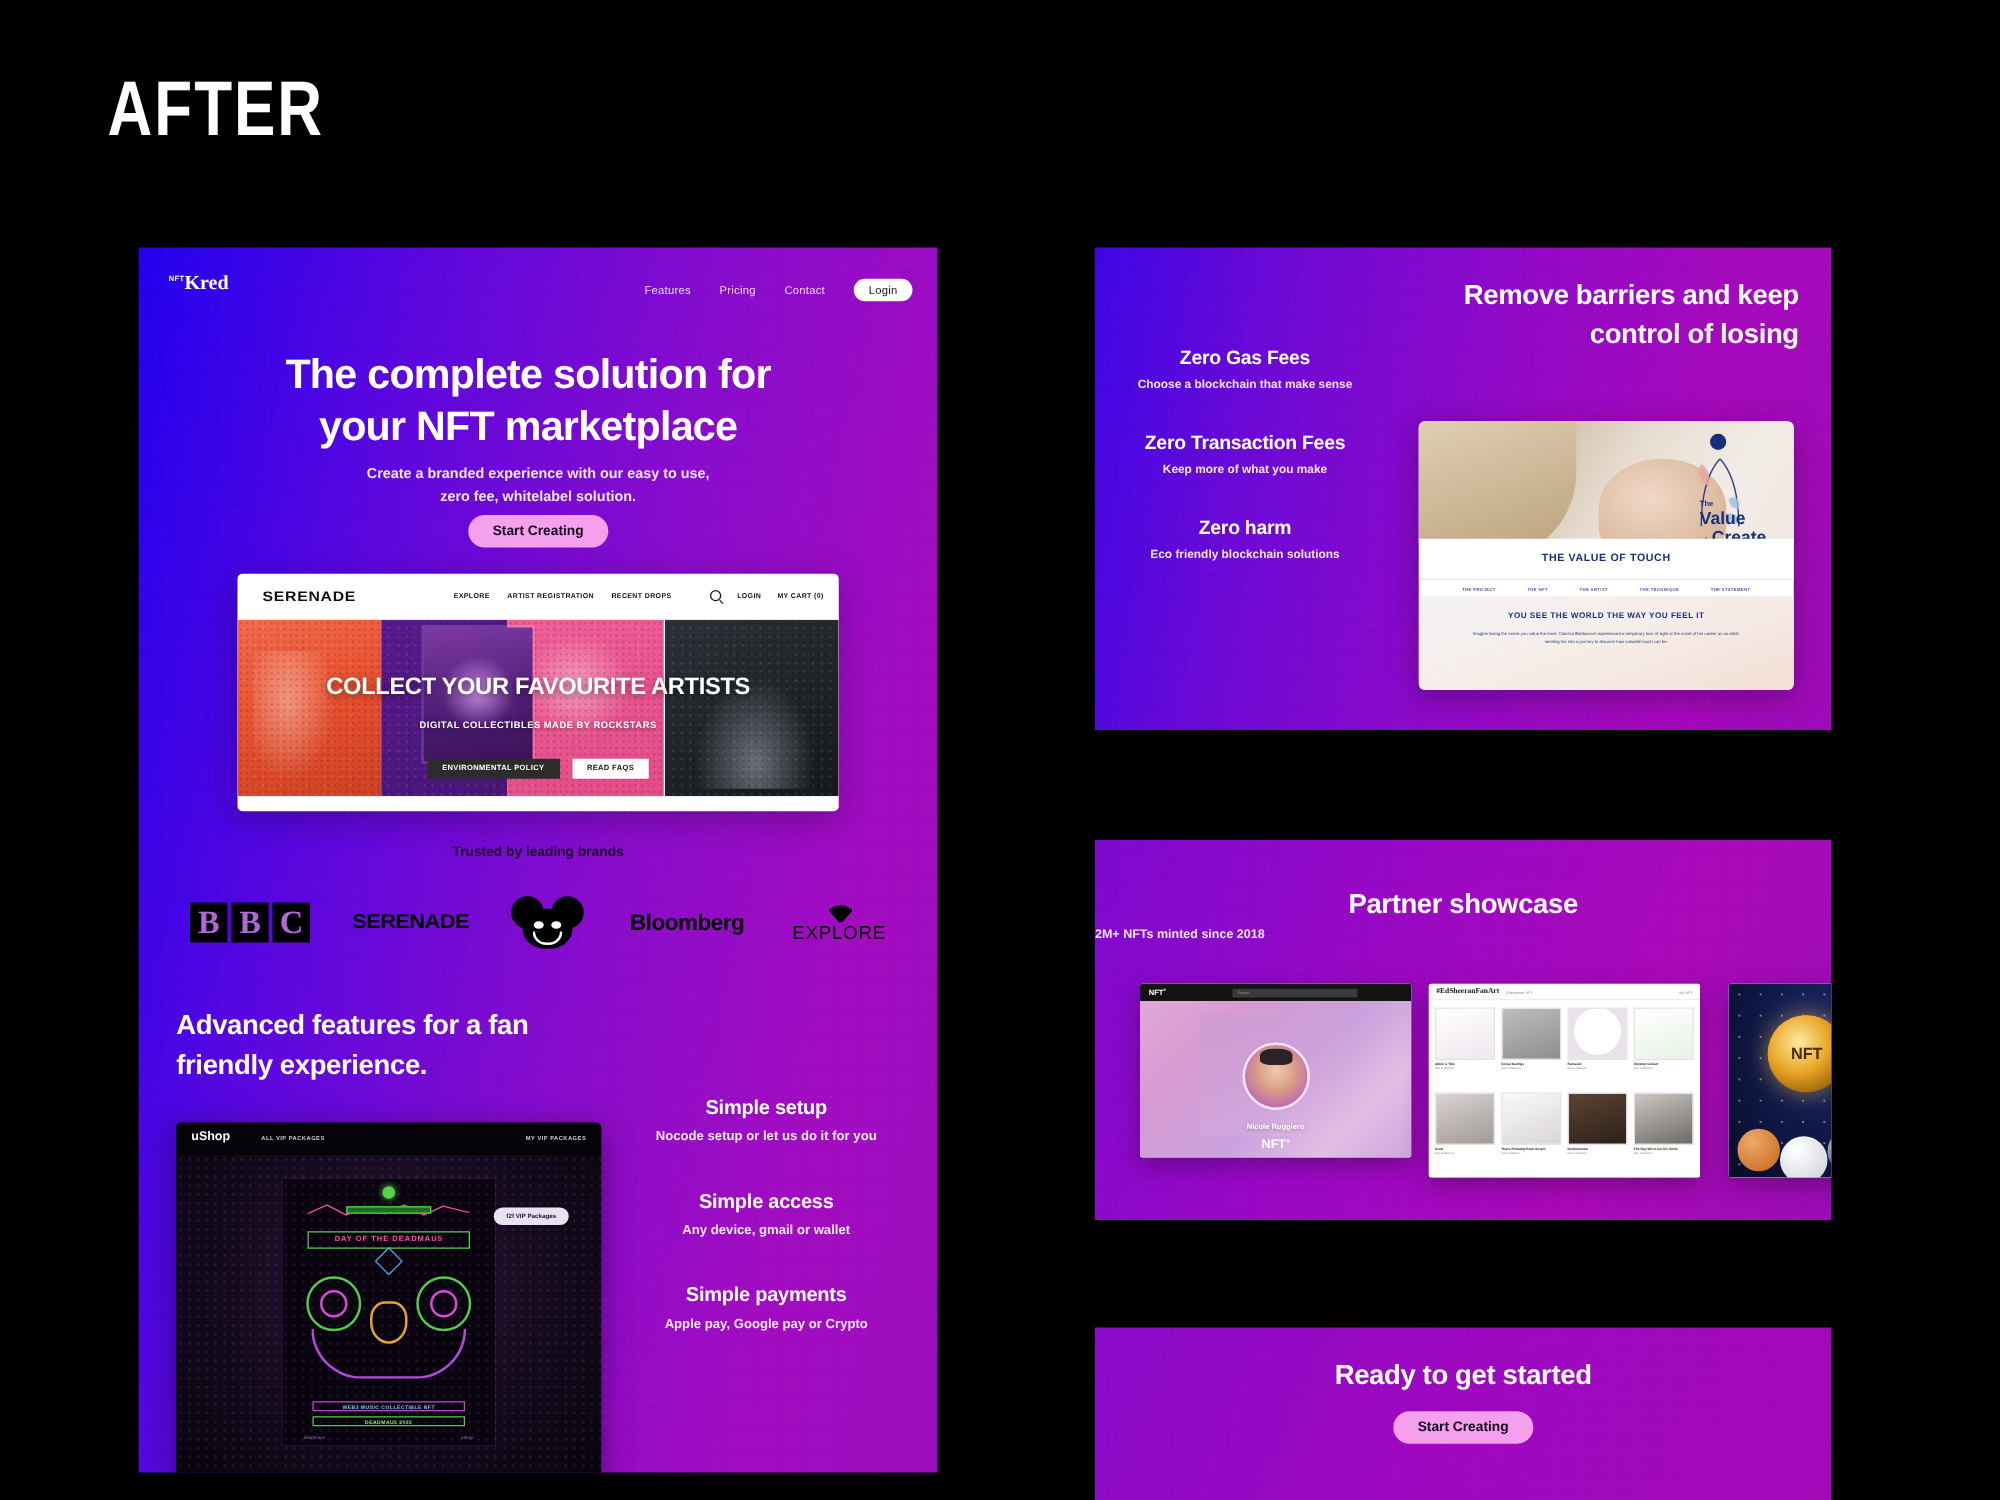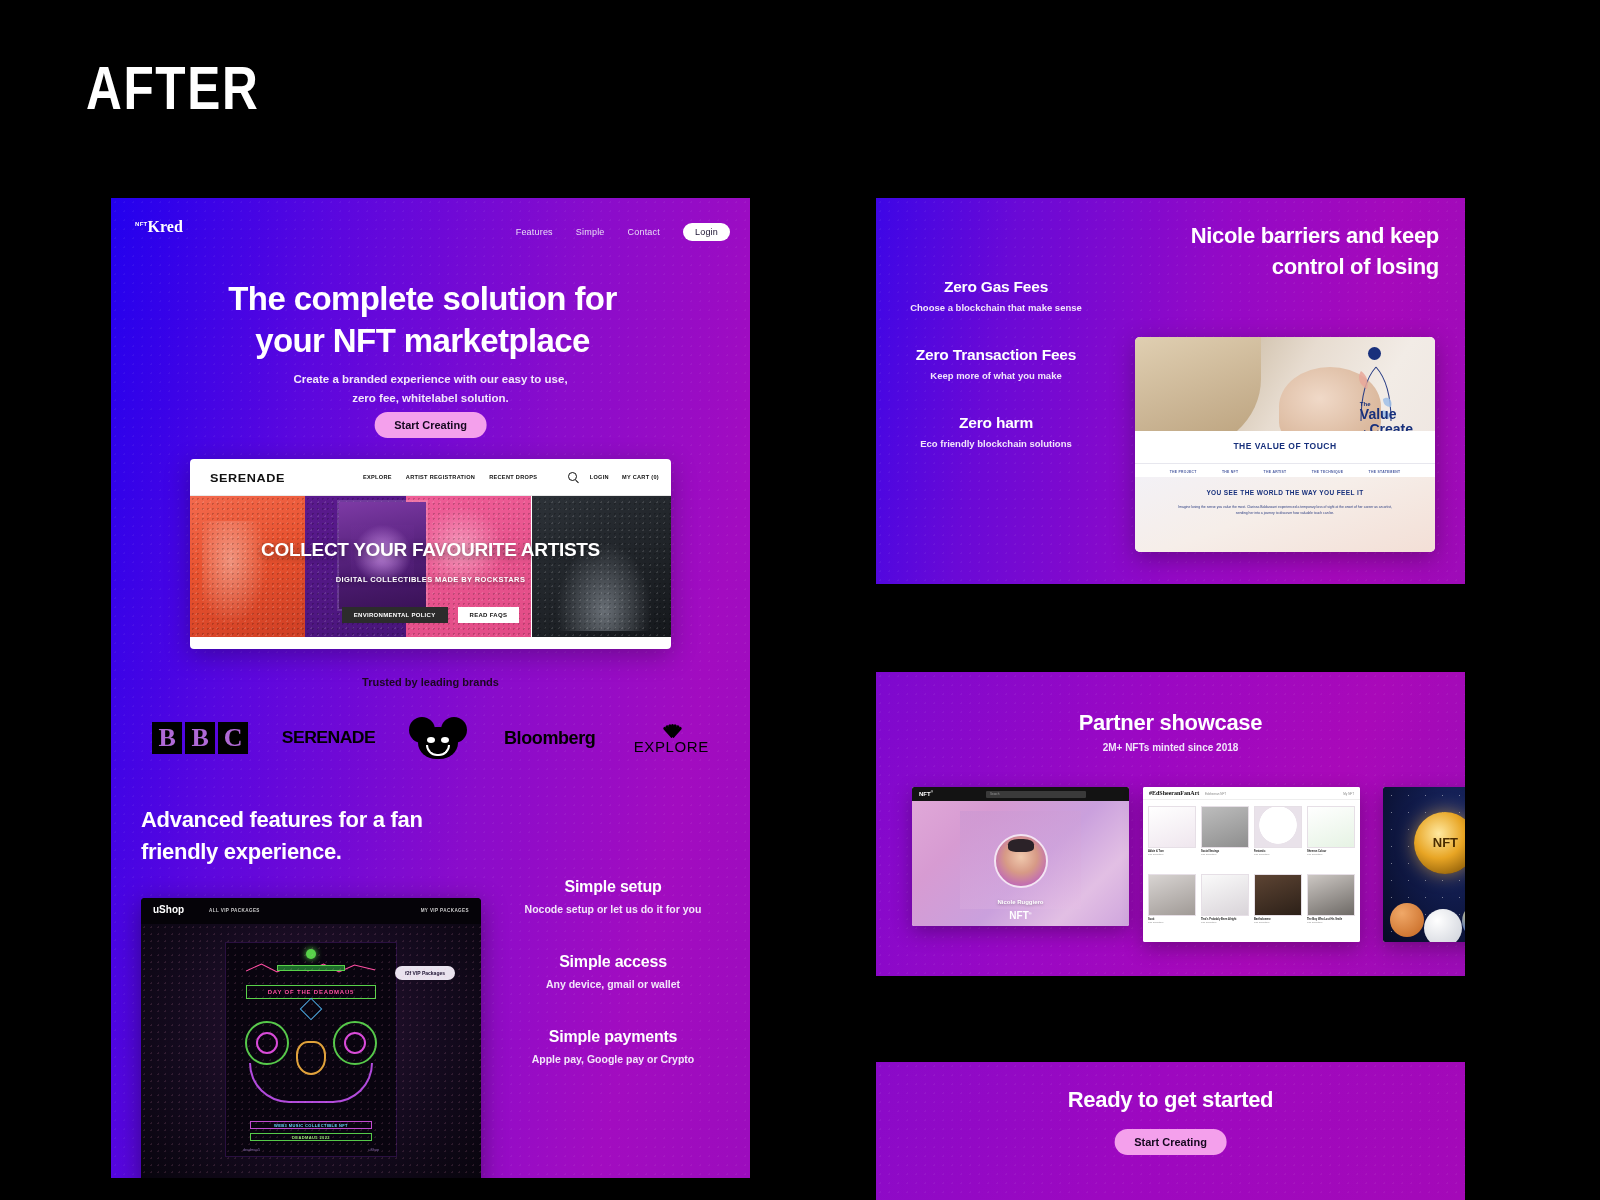--- a/index.html
+++ b/index.html
@@ -211,21 +211,21 @@
               background:linear-gradient(160deg,#f3f1f6 0%,#f6eee9 45%,#f3dfd6 100%); }
   .m3-h2 { position:absolute; left:0; right:0; top:152px; text-align:center; color:#17307c;
            font-size:6.5px; font-weight:800; letter-spacing:.4px; z-index:5; }
   .m3-p { position:absolute; left:38px; right:38px; top:168px; text-align:center; color:#2a3c80;
           font-size:3.4px; line-height:1.75; z-index:5; }
 
   
   #panel3 { left: 876px; top: 672px; width: 589px; height: 304px; }
   .p3-h2 { position:absolute; left:0; right:0; top:38px; text-align:center; color:#fff;
            font-size:22px; font-weight:700; letter-spacing:-.3px; }
-  .p3-sub { position:absolute; left:0; right:0; top:70px; text-align:center; color:#f2e5fb;
+  .p3-sub { position:absolute; left:0; right:0; top:70px; text-align:left; color:#f2e5fb;
             font-size:10px; font-weight:600; }
 
   .card { position:absolute; top:115px; background:#fff; overflow:hidden; border-radius:2px;
           box-shadow:0 6px 20px rgba(0,0,0,.3); }
   #cardA { left:36px; width:217px; height:139px; }
   #cardB { left:267px; width:217px; height:155px; }
   #cardC { left:507px; width:120px; height:155px; }
 
   .cA-nav { height:14px; background:#131313; position:relative; }
   .cA-logo { position:absolute; left:7px; top:3px; color:#fff; font-size:6px; font-weight:800; }
@@ -294,21 +294,21 @@
 
 <div class="panel grad-a" id="panel1">
   <div class="dots"></div>
 
   <div class="p1-nav">
     <div class="logo">
       <span class="sup">NFT</span><span>Kred</span>
     </div>
     <div class="p1-nav-links">
       <a href="#">Features</a>
-      <a href="#">Simple</a>
+      <a href="#">Pricing</a>
       <a href="#">Contact</a>
       <a href="#" class="login-pill">Login</a>
     </div>
   </div>
 
   <div class="hero-h1">
     <div>The complete solution for</div>
     <div>your NFT marketplace</div>
   </div>
   <div class="hero-sub">
@@ -443,21 +443,21 @@
     <div class="feat">
       <h3>Simple payments</h3>
       <p>Apple pay, Google pay or Crypto</p>
     </div>
   </div>
 </div>
 
 <div class="panel grad-b" id="panel2">
   <div class="dots"></div>
   <div class="p2-h2">
-    <div>Nicole barriers and keep</div>
+    <div>Remove barriers and keep</div>
     <div>control of losing</div>
   </div>
   <div class="zero-list">
     <div class="zero">
       <h3>Zero Gas Fees</h3>
       <p>Choose a blockchain that make sense</p>
     </div>
     <div class="zero">
       <h3>Zero Transaction Fees</h3>
       <p>Keep more of what you make</p>

